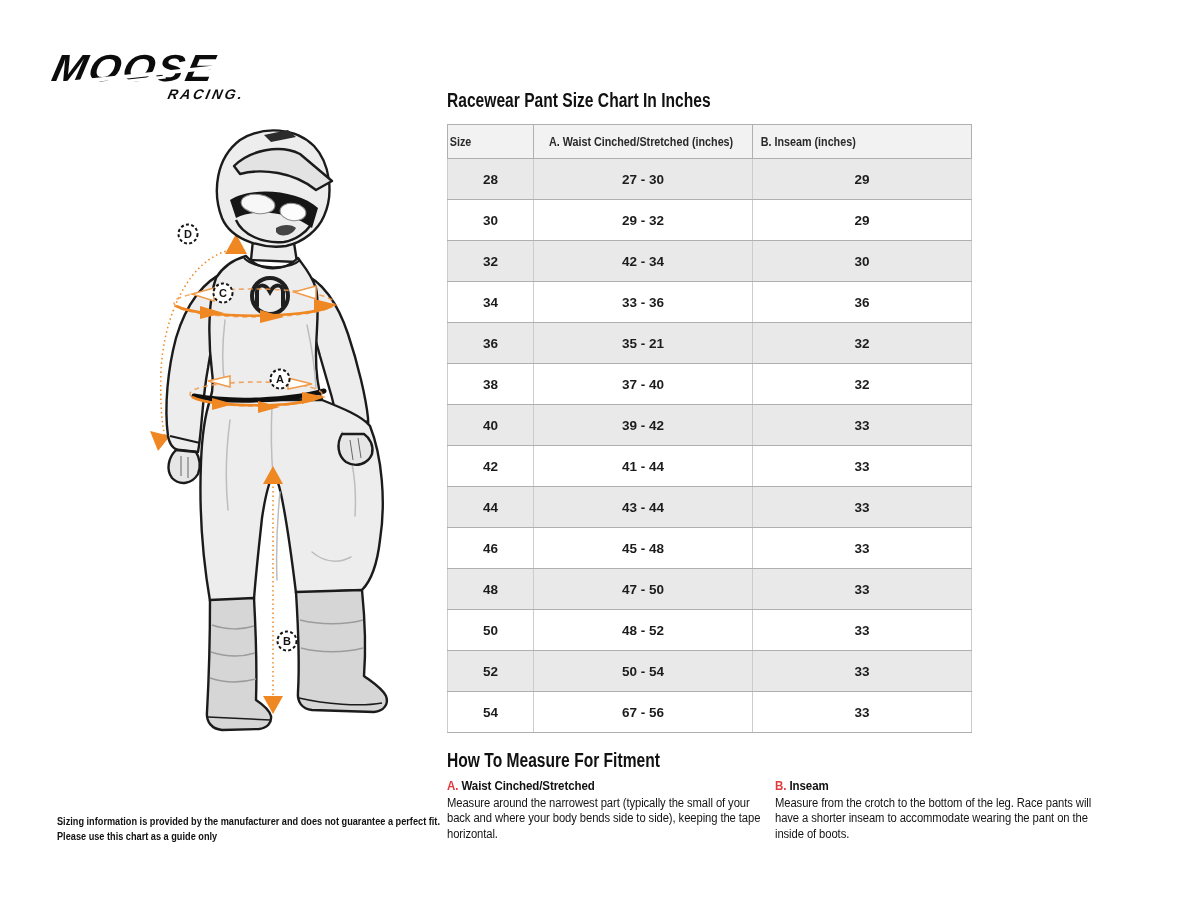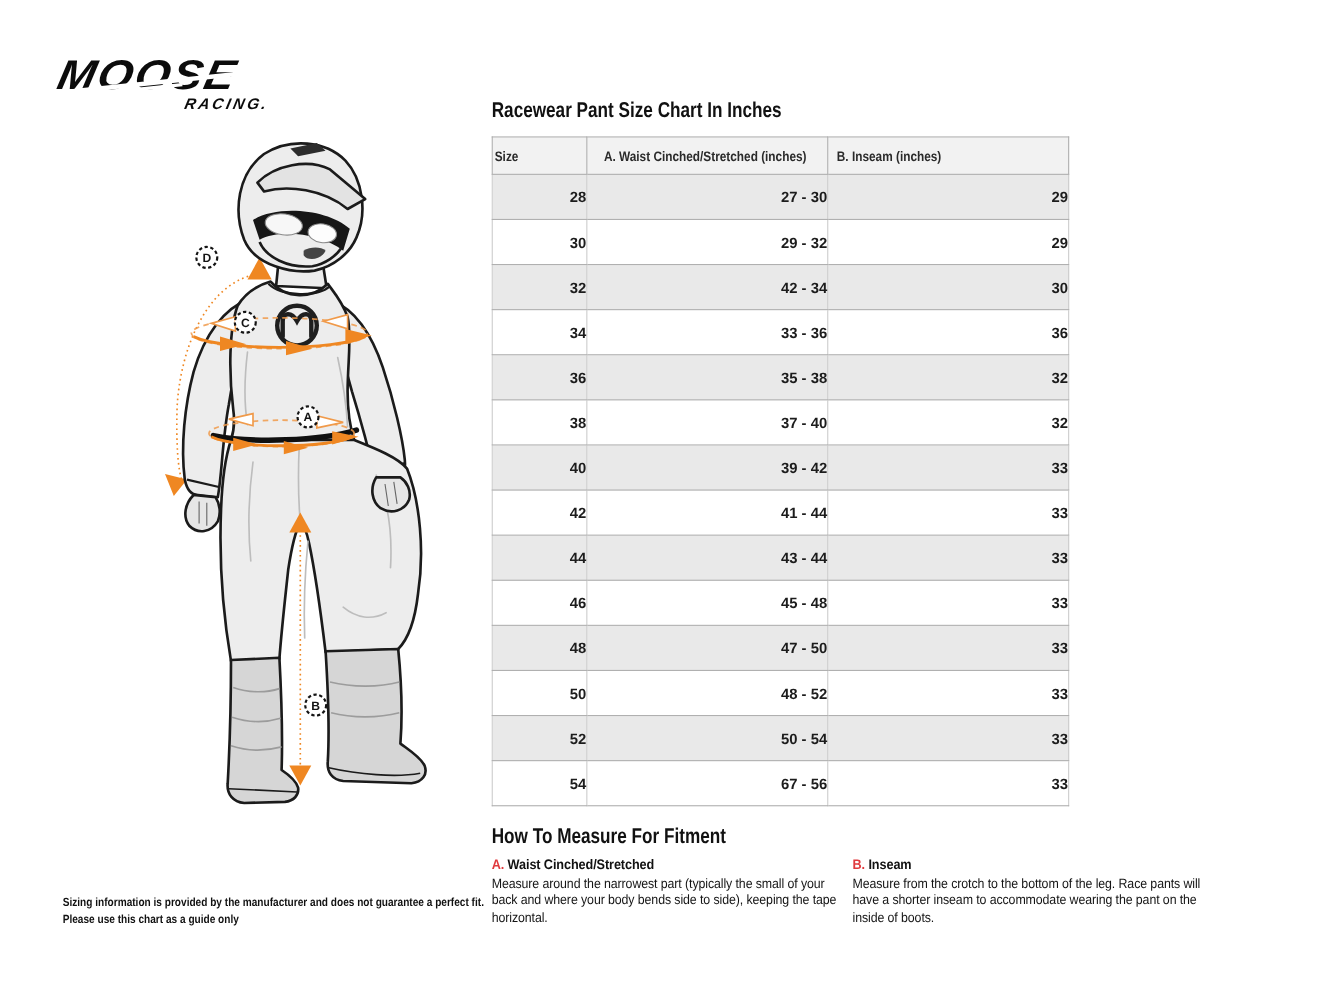--- a/index.html
+++ b/index.html
@@ -32,21 +32,21 @@
   table.size-table{
     position:absolute;left:447px;top:124px;width:524px;border-collapse:collapse;
     border:1px solid #9e9e9e;table-layout:fixed;
   }
   .size-table th{
     height:33px;background:#f2f2f2;font-size:12.5px;font-weight:700;color:#2a2a2a;
     border:1px solid #b0b0b0;text-align:left;padding:0;
   }
   .size-table th .th-inner{display:inline-block;transform:scaleX(.86);white-space:nowrap;}
   .size-table td{
-    height:40px;font-size:13.5px;font-weight:700;color:#1c1c1c;text-align:right;
+    height:40px;font-size:13.5px;font-weight:700;color:#1c1c1c;text-align:center;
     border-top:1px solid #b0b0b0;border-bottom:1px solid #b0b0b0;
     border-left:1px solid #cccccc;border-right:1px solid #cccccc;
     background:#ffffff;padding:0;
   }
   .size-table tbody tr:nth-child(odd) td{background:#e9e9e9;}
   .col-size{width:86px;} .col-waist{width:219px;} .col-inseam{width:219px;}
   
   .measure-section{
     position:absolute;top:779px;width:346px;transform:scaleX(.915);transform-origin:0 0;
     font-size:12.3px;line-height:15.5px;letter-spacing:-.1px;color:#111;
@@ -115,21 +115,21 @@
         <td>42 - 34</td>
         <td>30</td>
       </tr>
       <tr>
         <td>34</td>
         <td>33 - 36</td>
         <td>36</td>
       </tr>
       <tr>
         <td>36</td>
-        <td>35 - 38</td>
+        <td>35 - 21</td>
         <td>32</td>
       </tr>
       <tr>
         <td>38</td>
         <td>37 - 40</td>
         <td>32</td>
       </tr>
       <tr>
         <td>40</td>
         <td>39 - 42</td>

